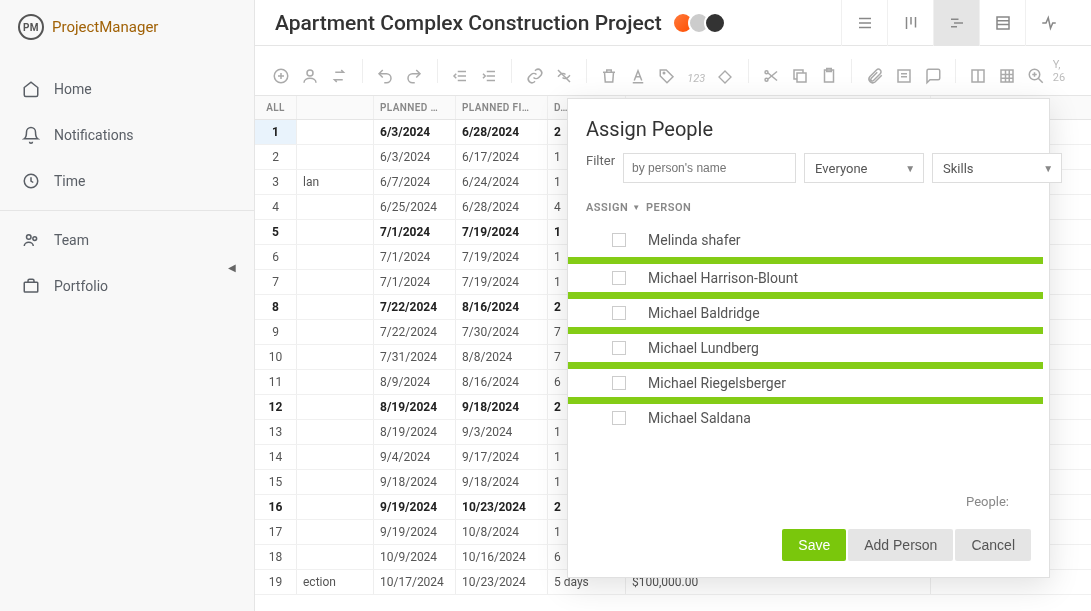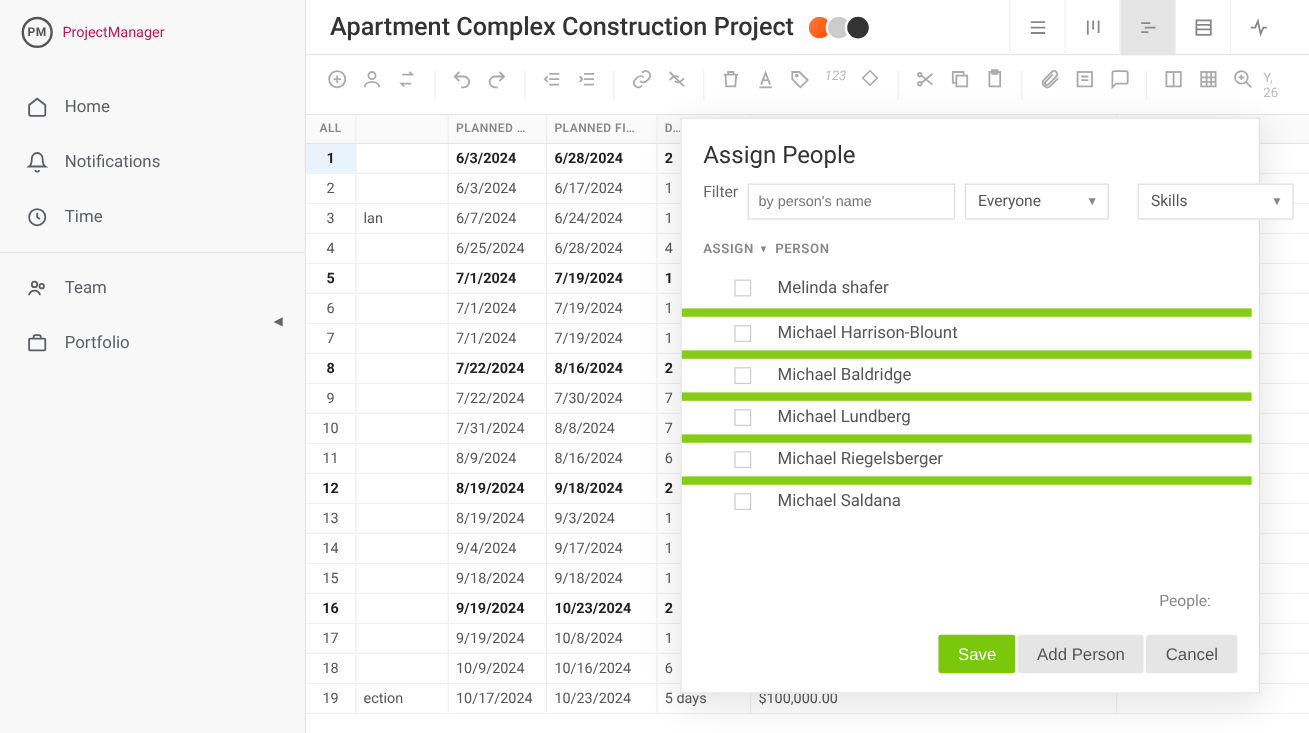--- a/index.html
+++ b/index.html
@@ -3,21 +3,21 @@
 <meta charset="utf-8">
 <style>
   * { box-sizing: border-box; margin: 0; padding: 0; }
   body { font-family: -apple-system, BlinkMacSystemFont, "Segoe UI", Roboto, Arial, sans-serif; font-size: 13px; color: #333; background: #fff; width: 1091px; height: 611px; overflow: hidden; position: relative; }
   svg { display: block; }
 
   
   .sidebar { position: absolute; left: 0; top: 0; width: 255px; height: 611px; background: #f8f8f8; border-right: 1px solid #e5e5e5; }
   .logo-row { display: flex; align-items: center; gap: 8px; padding: 14px 18px; }
   .logo-mark { width: 26px; height: 26px; border: 2px solid #555; border-radius: 50%; display: flex; align-items: center; justify-content: center; font-size: 10px; font-weight: 700; letter-spacing: 0.5px; color: #555; }
-  .logo-text { font-size: 12px; color: #be185d; }
+  .logo-text { font-size: 15px; color: #a16207; }
   .nav { padding-top: 12px; }
   .nav-item { display: flex; align-items: center; gap: 14px; padding: 14px 22px; color: #5a5f66; cursor: pointer; font-size: 14px; }
   .nav-icon { width: 18px; height: 18px; display: flex; align-items: center; justify-content: center; }
   .nav-divider { height: 1px; background: #e5e5e5; margin: 6px 0; }
   .collapse-caret { position: absolute; left: 228px; top: 262px; font-size: 10px; color: #666; cursor: pointer; }
 
   
   .main { position: absolute; left: 255px; top: 0; right: 0; bottom: 0; display: flex; flex-direction: column; }
 
   
@@ -27,21 +27,21 @@
   .avatar { width: 22px; height: 22px; border-radius: 50%; border: 2px solid #fff; margin-left: -6px; }
   .av1 { background: linear-gradient(135deg,#ff7a3c,#ff4d00); }
   .av2 { background: #ccc; }
   .av3 { background: #333; }
   .view-switcher { margin-left: auto; display: flex; gap: 0; }
   .view-btn { width: 46px; height: 46px; display: flex; align-items: center; justify-content: center; color: #888; cursor: pointer; border-left: 1px solid #f0f0f0; }
   .view-btn.active { background: #e5e5e5; }
 
   
   .toolbar { display: flex; align-items: center; height: 50px; padding: 0 14px; border-bottom: 1px solid #e5e5e5; gap: 4px; }
-  .tb-btn { width: 28px; height: 28px; display: flex; align-items: flex-start; justify-content: center; color: #aaa; cursor: pointer; border-radius: 3px; }
+  .tb-btn { width: 28px; height: 28px; display: flex; align-items: flex-end; justify-content: center; color: #aaa; cursor: pointer; border-radius: 3px; }
   .tb-sep { width: 1px; height: 24px; background: #eee; margin: 0 6px; }
   .tb-text { font-size: 11px; color: #bbb; font-style: italic; }
   .date-hint { margin-left: auto; font-size: 11px; color: #bbb; padding-right: 4px; }
 
   
   .grid { flex: 1; overflow: hidden; display: flex; flex-direction: column; }
   .grid-head { display: flex; height: 24px; border-bottom: 1px solid #e5e5e5; background: #fafafa; font-size: 10px; letter-spacing: 0.4px; font-weight: 600; color: #888; }
   .grid-body { flex: 1; overflow: hidden; }
   .gh-cell, .g-cell { display: flex; align-items: center; padding: 0 6px; border-right: 1px solid #eee; overflow: hidden; white-space: nowrap; }
   .col-num { width: 42px; justify-content: center; }
@@ -55,21 +55,21 @@
   .g-row.bold { font-weight: 700; color: #222; }
 
   
   .modal { position: absolute; left: 567px; top: 98px; width: 483px; height: 480px; background: #fff; border: 1px solid #e0e0e0; box-shadow: 0 8px 30px rgba(0,0,0,0.12); display: flex; flex-direction: column; }
   .modal-title { font-size: 20px; color: #333; padding: 18px 18px 12px 18px; }
   .filter-row { display: flex; align-items: flex-start; gap: 8px; padding: 0 18px 10px 18px; }
   .filter-label { font-size: 13px; color: #666; }
   .filter-input { flex: 0 0 140px; height: 30px; border: 1px solid #ddd; padding: 0 8px; font-size: 12px; color: #888; }
   .filter-select { height: 30px; border: 1px solid #ddd; background: #fff; padding: 0 26px 0 10px; font-size: 13px; color: #555; display: flex; align-items: center; position: relative; cursor: pointer; }
   .filter-select.everyone { flex: 0 0 120px; }
-  .filter-select.skills { flex: 0 0 130px; margin-left: 16px; }
+  .filter-select.skills { flex: 0 0 130px; }
   .caret-down { position: absolute; right: 8px; top: 50%; transform: translateY(-50%); color: #888; font-size: 10px; }
   .people-head { display: flex; align-items: center; padding: 8px 18px; font-size: 11px; font-weight: 600; color: #888; letter-spacing: 0.5px; }
   .people-head .lbl-assign { width: 60px; display: flex; align-items: center; gap: 4px; }
   .people-list { flex: 1; overflow: hidden; padding: 0 6px 0 0; }
   .person-row { display: flex; align-items: center; height: 35px; padding: 0 18px; border-top: 7px solid #84cc16; }
   .person-row:first-child { border-top: none; }
   .person-check { width: 14px; height: 14px; border: 1px solid #ccc; margin-left: 26px; margin-right: 22px; cursor: pointer; }
   .person-name { font-size: 14px; color: #555; }
   .modal-total { padding: 10px 40px 10px 18px; text-align: right; font-size: 13px; color: #888; }
   .modal-footer { display: flex; justify-content: flex-end; gap: 2px; padding: 10px 18px 16px 18px; }

